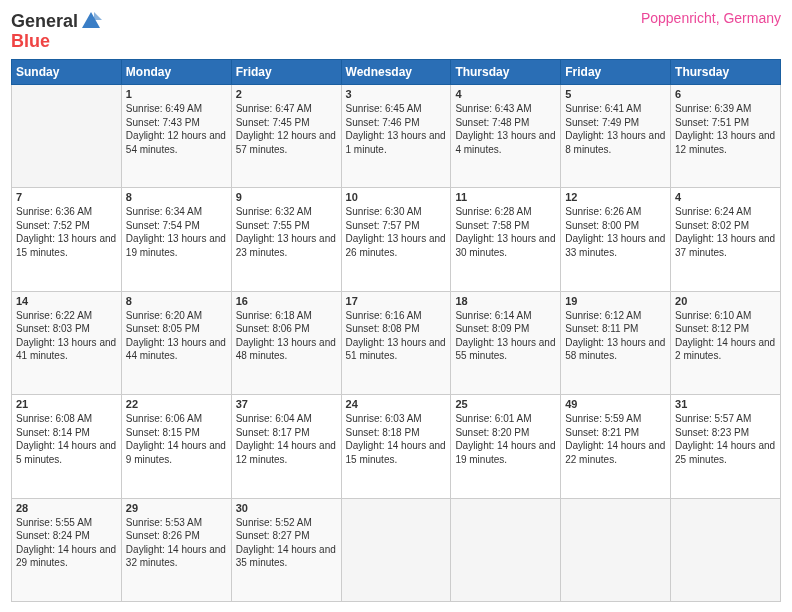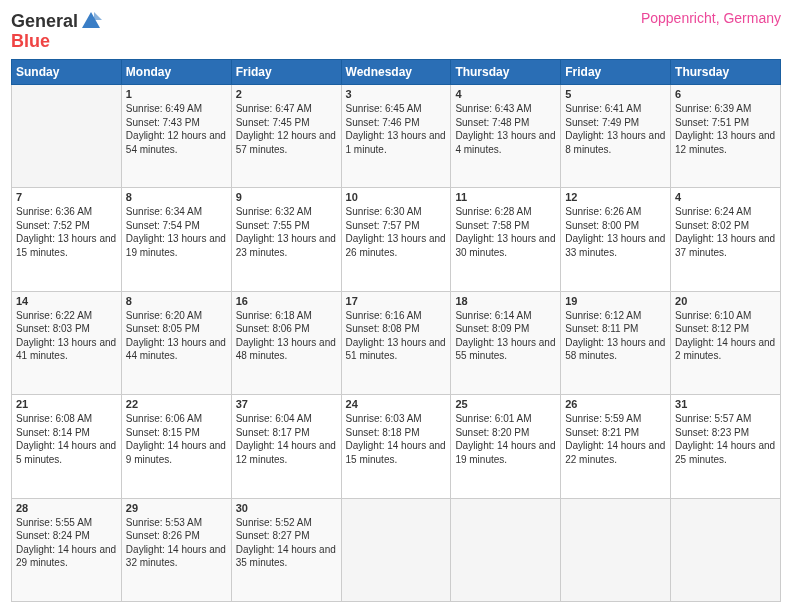--- a/index.html
+++ b/index.html
@@ -234,21 +234,21 @@
           </td>
           <td>
             <div class="day-number">24</div>
             <div class="day-info">Sunrise: 6:03 AM<br>Sunset: 8:18 PM<br>Daylight: 14 hours and 15 minutes.</div>
           </td>
           <td>
             <div class="day-number">25</div>
             <div class="day-info">Sunrise: 6:01 AM<br>Sunset: 8:20 PM<br>Daylight: 14 hours and 19 minutes.</div>
           </td>
           <td>
-            <div class="day-number">26</div>
+            <div class="day-number">49</div>
             <div class="day-info">Sunrise: 5:59 AM<br>Sunset: 8:21 PM<br>Daylight: 14 hours and 22 minutes.</div>
           </td>
           <td>
             <div class="day-number">31</div>
             <div class="day-info">Sunrise: 5:57 AM<br>Sunset: 8:23 PM<br>Daylight: 14 hours and 25 minutes.</div>
           </td>
         </tr>
         <tr>
           <td>
             <div class="day-number">28</div>

